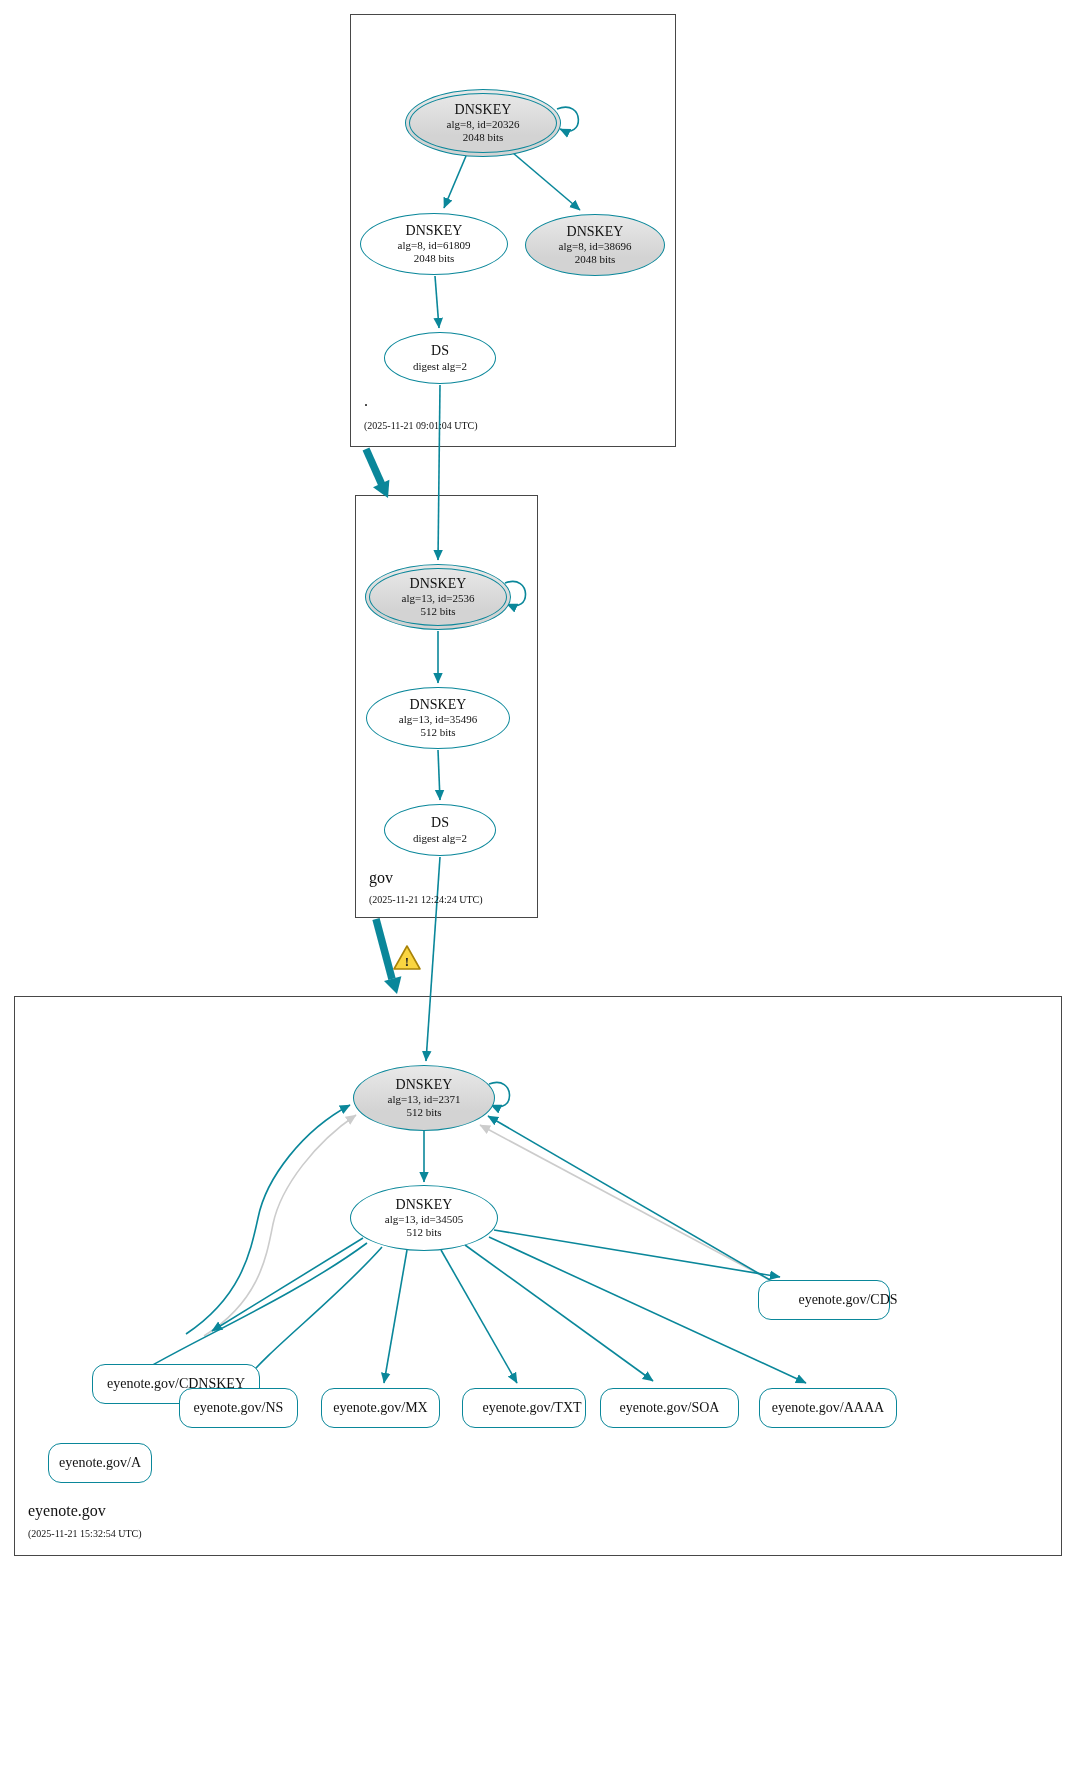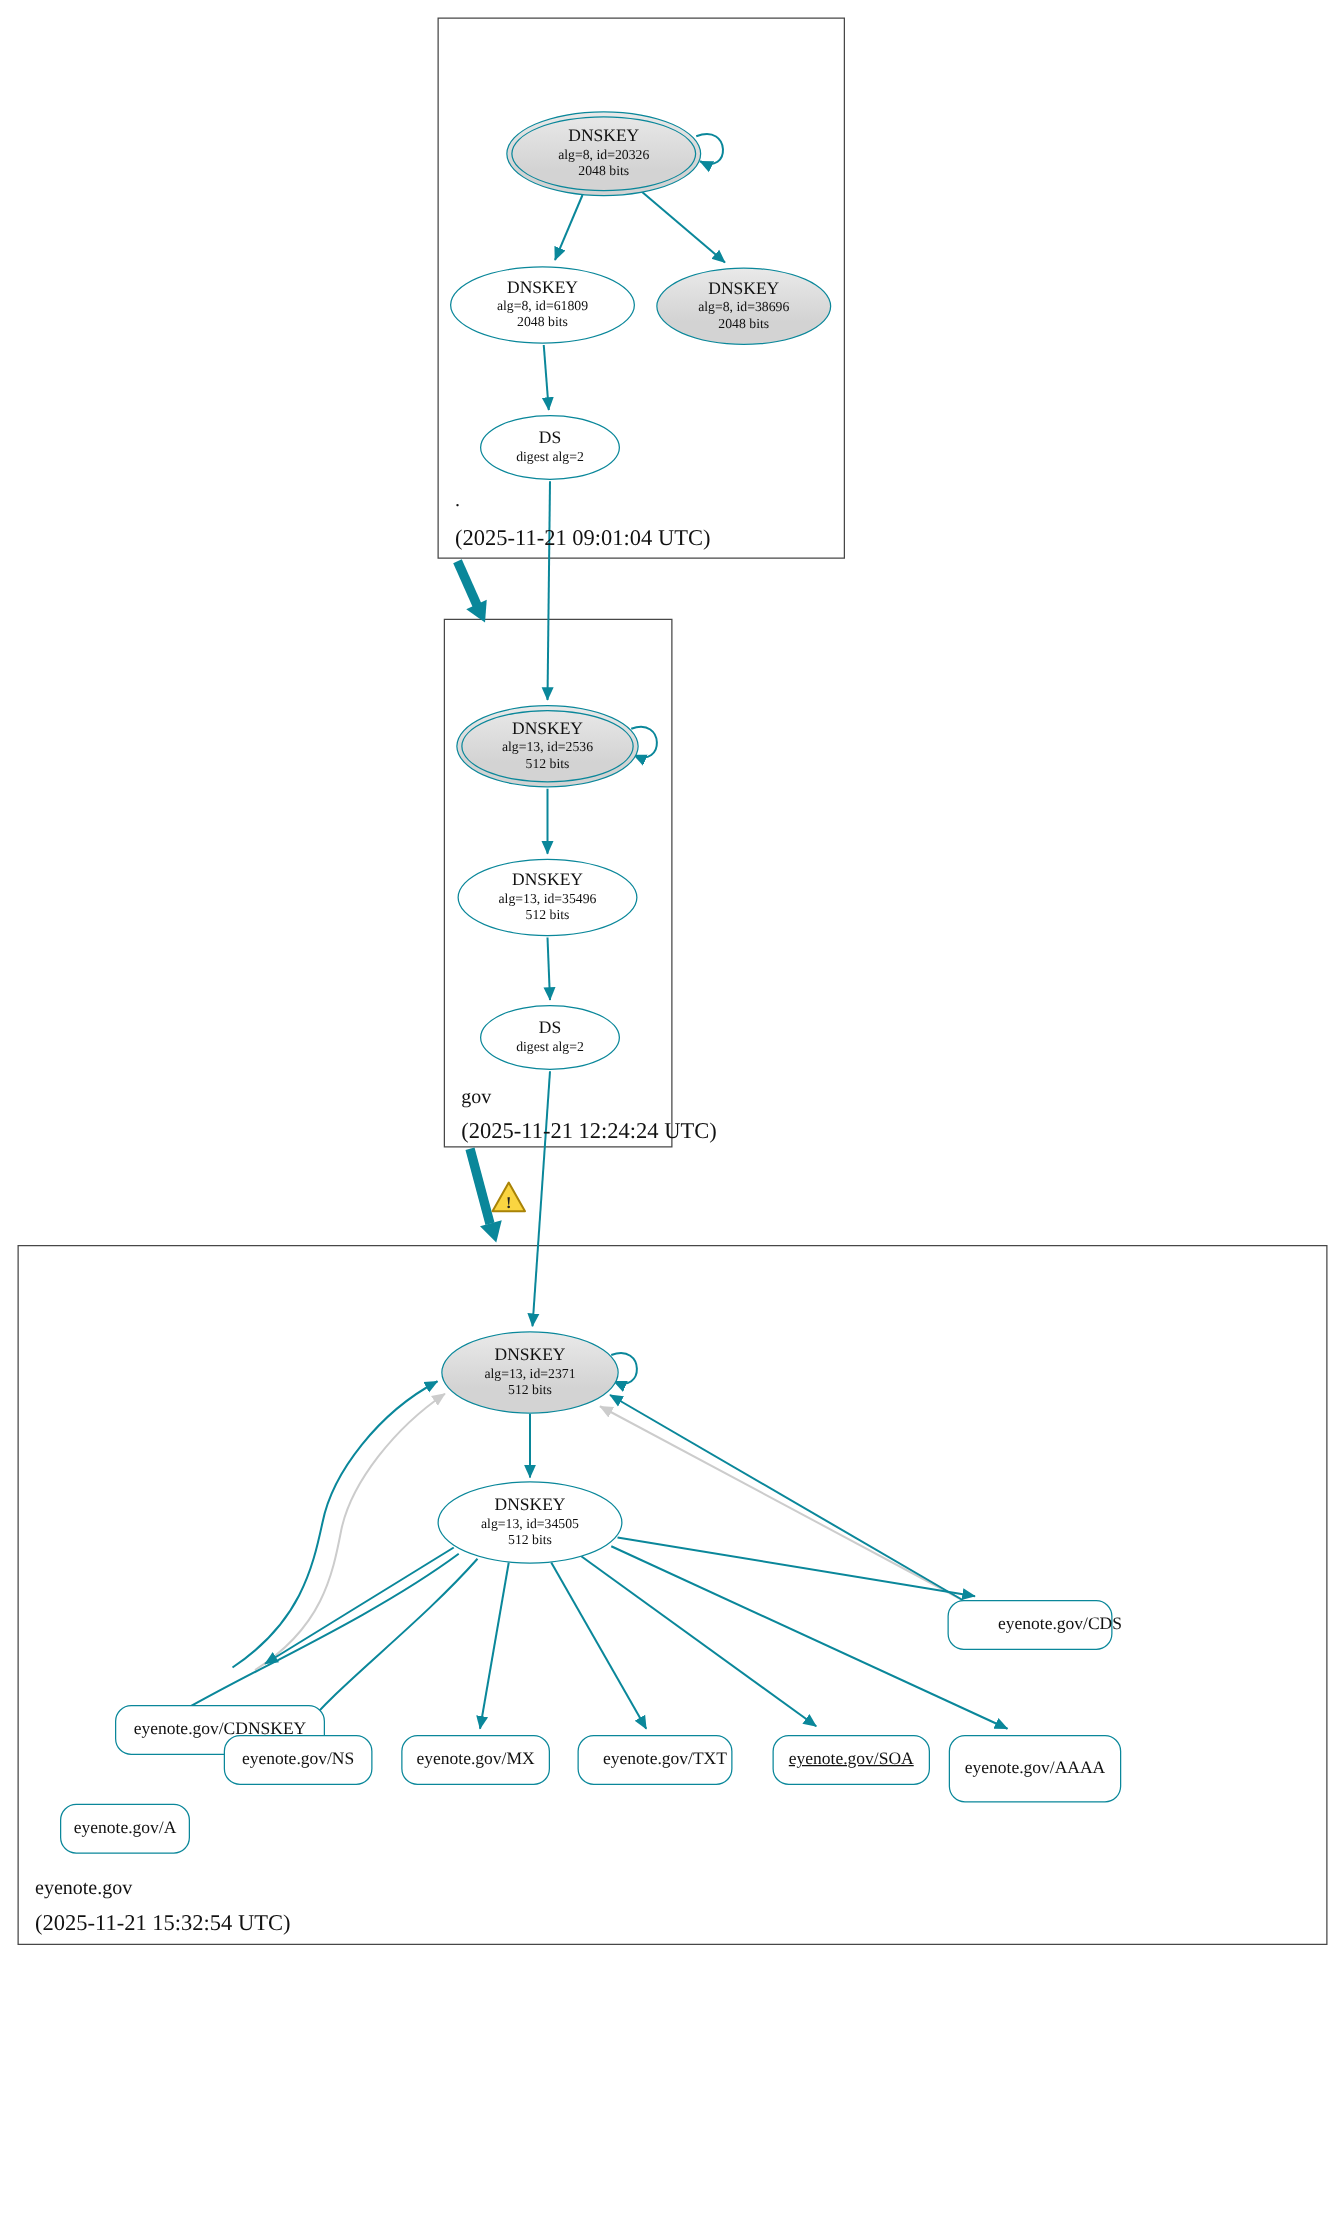--- a/index.html
+++ b/index.html
@@ -11,21 +11,21 @@
     --box-border:#474747;
     --text:#111111;
   }
   html,body{margin:0;padding:0;}
   body{
     width:1075px;height:1784px;position:relative;background:#ffffff;
     font-family:"Liberation Serif", serif;color:var(--text);overflow:hidden;
   }
   .zone-box{position:absolute;border:1px solid var(--box-border);z-index:1;background:transparent;box-sizing:border-box;}
   .zone-label{position:absolute;z-index:6;font-size:16px;}
-  .zone-ts{position:absolute;z-index:6;font-size:18px;}
+  .zone-ts{position:absolute;z-index:6;font-size:10px;}
   #edges{position:absolute;left:0;top:0;z-index:5;}
   .node{position:absolute;z-index:10;box-sizing:border-box;display:flex;flex-direction:column;align-items:center;justify-content:center;}
   .node.ellipse{border:1.6px solid var(--secure);border-radius:50%;background:#ffffff;}
   .node.ellipse.sep{background:linear-gradient(180deg,#e9e9e9 0%,var(--node-fill-sep) 70%);}
   .node.ellipse.double::before{content:"";position:absolute;inset:3px;border:1.4px solid var(--secure);border-radius:50%;pointer-events:none;}
   .nl{text-align:center;line-height:1.18;white-space:nowrap;}
   .nl.title{font-size:14px;}
   .nl.small{font-size:11px;}
   .rrset{position:absolute;z-index:10;box-sizing:border-box;border:1.6px solid var(--secure);border-radius:13px;background:#ffffff;display:flex;align-items:center;justify-content:center;font-size:14px;white-space:nowrap;}
 </style>
@@ -146,14 +146,14 @@
   <div class="nl small">alg=13, id=34505</div>
   <div class="nl small">512 bits</div>
 </div>
 
 <div class="rrset" style="left:758px;top:1280px;width:132px;height:40px;padding-left:48px;">eyenote.gov/CDS</div>
 <div class="rrset" style="left:92px;top:1364px;width:168px;height:40px;">eyenote.gov/CDNSKEY</div>
 <div class="rrset" style="left:48px;top:1443px;width:104px;height:40px;">eyenote.gov/A</div>
 <div class="rrset" style="left:179px;top:1388px;width:119px;height:40px;">eyenote.gov/NS</div>
 <div class="rrset" style="left:321px;top:1388px;width:119px;height:40px;">eyenote.gov/MX</div>
 <div class="rrset" style="left:462px;top:1388px;width:124px;height:40px;padding-left:16px;">eyenote.gov/TXT</div>
-<div class="rrset" style="left:618px;top:1388px;width:126px;height:40px;text-decoration:underline;">eyenote.gov/SOA</div>
-<div class="rrset" style="left:759px;top:1388px;width:138px;height:54px;">eyenote.gov/AAAA</div>
+<div class="rrset" style="left:600px;top:1388px;width:139px;height:40px;">eyenote.gov/SOA</div>
+<div class="rrset" style="left:759px;top:1388px;width:138px;height:40px;">eyenote.gov/AAAA</div>
 
 </body></html>

